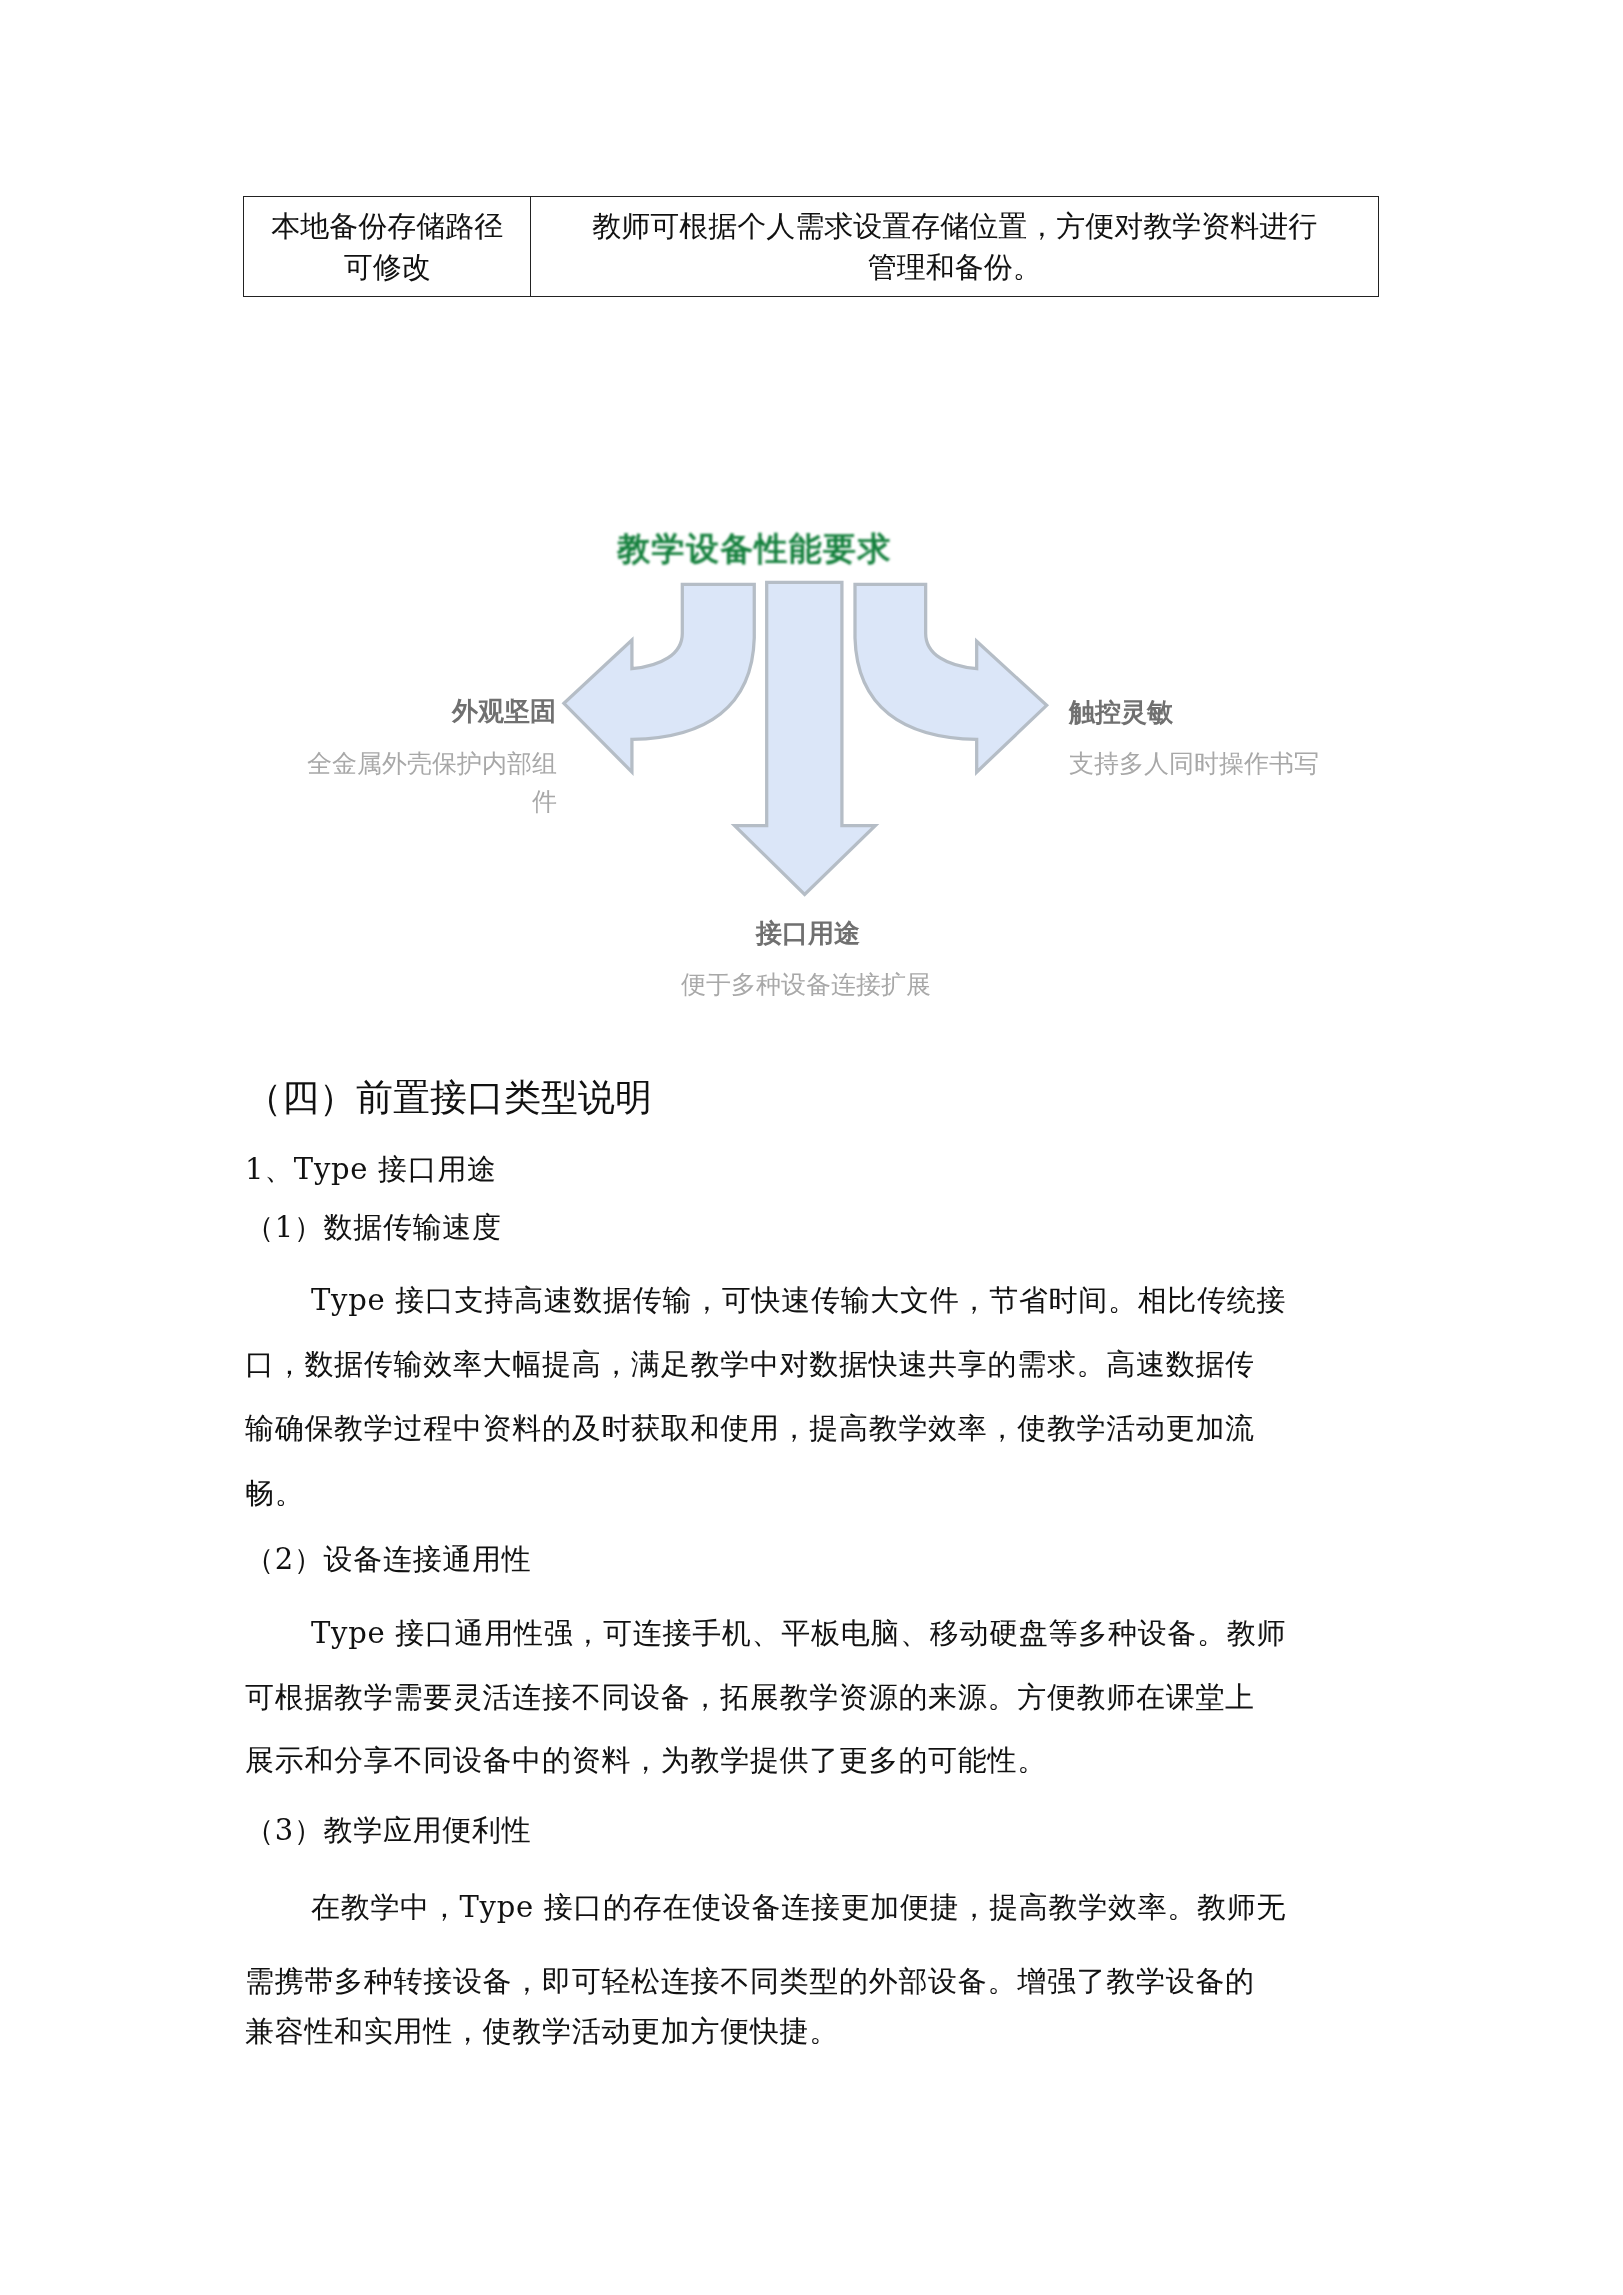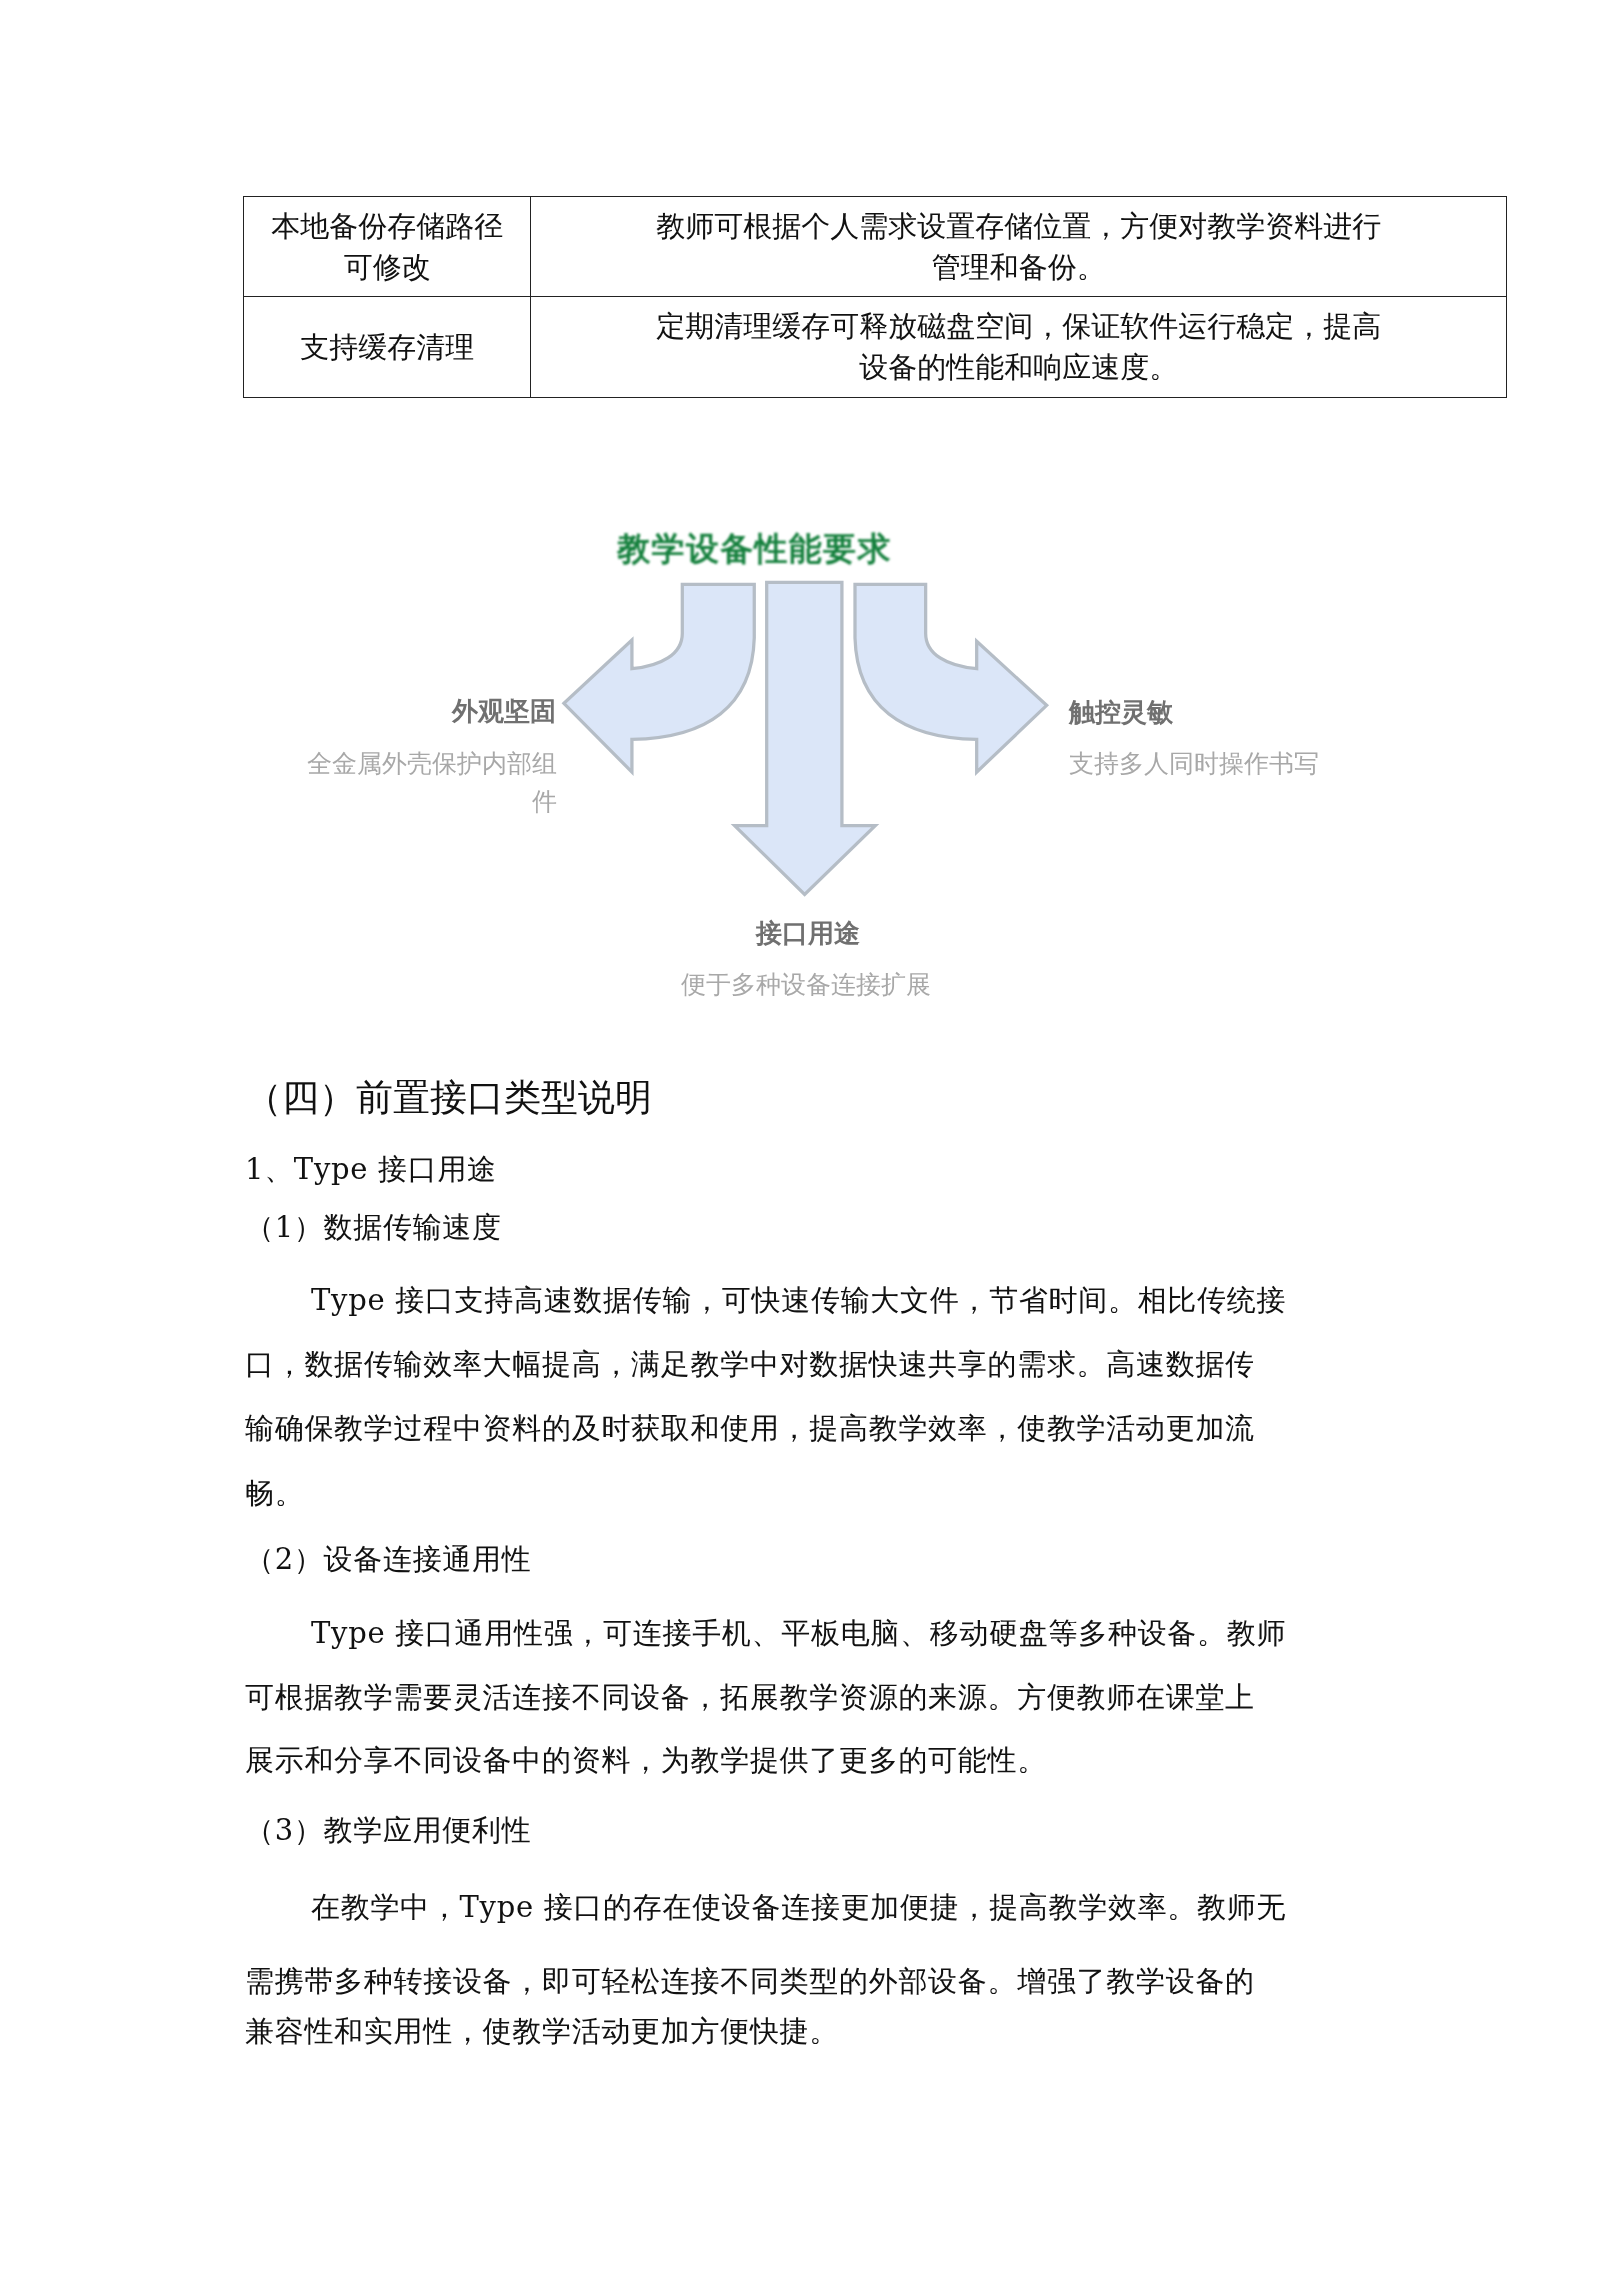--- a/index.html
+++ b/index.html
@@ -1,19 +1,19 @@
 <!DOCTYPE html>
 <html style="font-size:10.5px"><head>
 <meta charset="utf-8">
 <style>
   html, body { margin:0; padding:0; background:#ffffff; }
   body { width:1623px; height:2295px; position:relative; overflow:hidden;
          font-family:"DejaVu Serif","Liberation Serif",serif; color:#111; }
   .abs { position:absolute; }
-  table.spec { position:absolute; left:243px; top:196px; width:1264px;
+  table.spec { position:absolute; left:243px; top:196px; width:1136px;
                border-collapse:collapse; font-size:29px; line-height:41px; }
   table.spec td { border:1.3px solid #222; text-align:center; vertical-align:middle;
                   padding:5.2px 9.2px; height:89px; }
   table.spec td.c1 { width:268px; }
   .dg-title { position:absolute; left:0; width:1509px; top:527px; text-align:center;
               font-family:"DejaVu Sans","Liberation Sans",sans-serif; font-weight:bold;
               font-size:33px; color:#15803d; letter-spacing:1.3px; filter:blur(0.8px); }
   .dg-label { position:absolute; font-family:"DejaVu Sans","Liberation Sans",sans-serif;
               font-weight:bold; font-size:26px; color:#707070; filter:blur(0.7px);text-align:right; }
   .dg-sub { position:absolute; font-family:"DejaVu Sans","Liberation Sans",sans-serif;
@@ -24,24 +24,20 @@
   .indent { left:311px; }
 </style>
 </head>
 <body>
 
 <table class="spec">
   <tbody>
       <tr>
     <td class="c1"><span>本地备份存储路径</span><br><span>可修改</span></td>
     <td><span>教师可根据个人需求设置存储位置，方便对教学资料进行</span><br><span>管理和备份。</span></td>
-  </tr>
-  <tr>
-    <td class="c1"><span>支持缓存清理</span></td>
-    <td><span>定期清理缓存可释放磁盘空间，保证软件运行稳定，提高</span><br><span>设备的性能和响应速度。</span></td>
   </tr>
 </tbody>
   </table>
 
 <div class="dg-title">教学设备性能要求</div>
 
 <svg class="abs" style="left:0;top:0;" width="1623" height="1047" viewBox="0 0 2481 1600">
   <g fill="#dbe6f8" stroke="#b5bdc6" stroke-width="5" stroke-linejoin="miter">
 
     <path d="M1043 893 L1153 893 L1153 975 C1150 1080 1080 1128 966 1130 L966 1180 L862 1075 L966 978 L966 1022 C1010 1018 1043 1000 1043 968 Z"></path>

